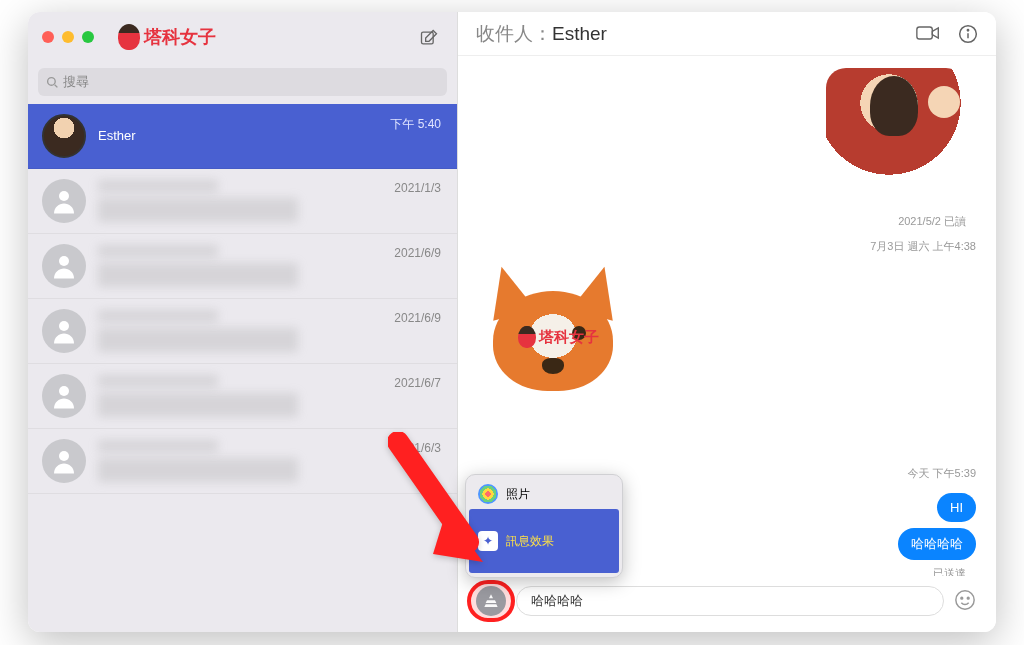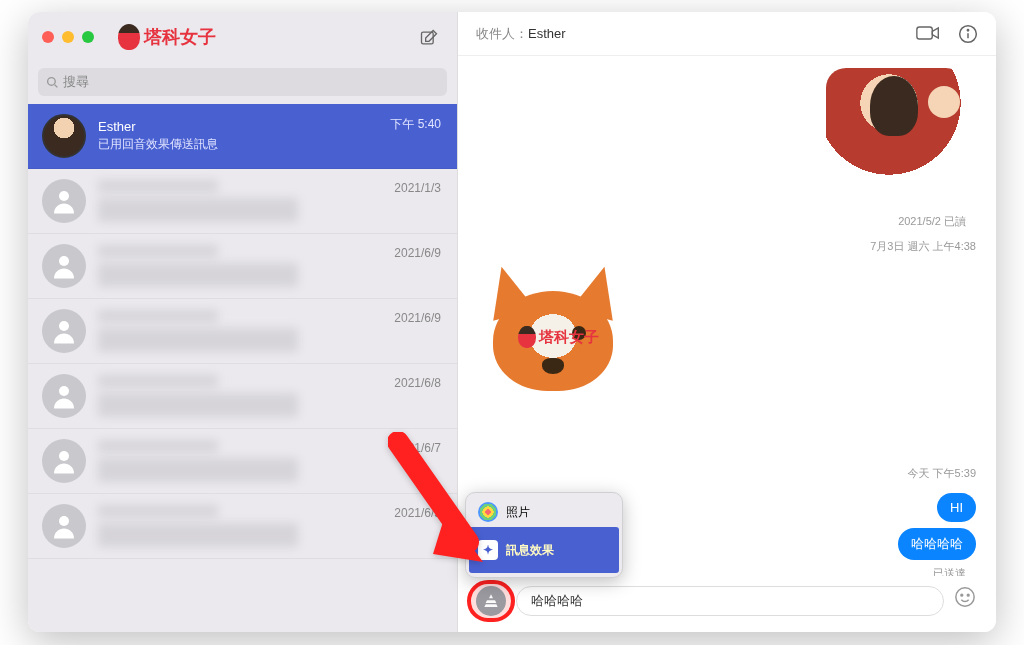--- a/index.html
+++ b/index.html
@@ -27,21 +27,21 @@
 .avatar svg { width: 30px; height: 30px; fill: #fff; }
 .conv-body { flex: 1; margin-left: 12px; min-width: 0; }
 .name { font-size: 13px; font-weight: 500; margin-bottom: 2px; }
 .preview { font-size: 12px; color: #777; white-space: nowrap; overflow: hidden; text-overflow: ellipsis; }
 .time { position: absolute; right: 16px; top: 12px; font-size: 12px; color: #888; }
 .blur .name, .blur .preview { filter: blur(5px); background: rgba(150,150,150,0.25); color: transparent; border-radius: 3px; height: 12px; }
 .blur .name { width: 120px; margin-bottom: 6px; }
 .blur .preview { width: 200px; height: 24px; }
 
 .main { flex: 1; display: flex; flex-direction: column; background: #fff; }
-.header { height: 44px; display: flex; align-items: center; padding: 0 18px; border-bottom: 1px solid #eee; font-size: 13px; color: #333; }
+.header { height: 44px; display: flex; align-items: center; padding: 0 18px; border-bottom: 1px solid #eee; font-size: 19px; color: #333; }
 .header-label { color: #888; }
 .header-actions { margin-left: auto; display: flex; gap: 18px; }
 .header-actions svg { cursor: pointer; }
 
 .messages { flex: 1; padding: 12px 20px 4px; overflow-y: auto; position: relative; }
 .msg-row { display: flex; margin-bottom: 6px; }
 .msg-row.sent { justify-content: flex-end; }
 .sticker { width: 140px; height: 140px; }
 .sticker.memoji-wave { background: radial-gradient(circle at 45% 25%, #f5d5b5 0 22%, #b73c2f 22% 55%, transparent 55%); border-radius: 20px; position: relative; margin-left: auto; margin-right: 10px; }
 .sticker.memoji-wave::before { content:''; position:absolute; width: 48px; height: 60px; background:#3b2a20; border-radius: 50% 50% 40% 40%; top: 8px; left: 44px; }
@@ -59,29 +59,29 @@
 .watermark2 .wm-icon { width: 18px; height: 22px; margin-right: 3px; background: linear-gradient(#3b2a20 0 35%, #e6333f 35% 100%); border-radius: 50% 50% 45% 45%; }
 
 .read-receipt { font-size: 11px; color: #999; text-align: right; margin-right: 10px; margin-bottom: 8px; }
 .timestamp { text-align: right; font-size: 11px; color: #999; margin: 10px 0 12px; }
 
 .bubble { padding: 7px 13px; border-radius: 18px; font-size: 13px; max-width: 260px; }
 .bubble.blue { background: #0a84ff; color: #fff; text-align: center; }
 
 .popup { position: absolute; left: 7px; bottom: 54px; width: 158px; background: #eceaee; border-radius: 10px; box-shadow: 0 4px 18px rgba(0,0,0,0.25); border: 1px solid #d0d0d3; padding: 4px 0; z-index: 10; }
 .popup-item { display: flex; align-items: center; padding: 5px 12px; font-size: 12px; cursor: pointer; gap: 8px; }
-.popup-item.sel { background: #4960d1; color: #fef9c3; border-radius: 3px; margin: 0 3px; padding: 13px 9px; font-weight: bold; }
+.popup-item.sel { background: #4960d1; color: #fde047; border-radius: 3px; margin: 0 3px; padding: 22px 9px; }
 .pi-icon { width: 20px; height: 20px; border-radius: 50%; display: flex; align-items: center; justify-content: center; font-size: 11px; }
 .pi-icon.photo { background: radial-gradient(circle, #ff6b6b 0 20%, #ffd93d 20% 40%, #6bcf7f 40% 60%, #4d96ff 60% 80%, #c77dff 80% 100%); }
 .pi-icon.memoji { background: radial-gradient(circle at 50% 30%, #f5d5b5 0 40%, #3b2a20 40% 100%); }
 .pi-icon.effect { background: #fff; border-radius: 4px; }
 .pi-icon.effect::before { content:'✦'; color:#4960d1; font-size:12px; }
 .pi-icon.effect.sel { background:#fff; }
 
-.compose-bar { display: flex; padding: 10px 18px 16px; gap: 10px; position: relative; }
+.compose-bar { display: flex; align-items: center; padding: 10px 18px 16px; gap: 10px; position: relative; }
 .app-btn-wrap { position: relative; }
 .app-btn { width: 30px; height: 30px; border-radius: 50%; background: #9a9aa0; display: flex; align-items: center; justify-content: center; cursor: pointer; position: relative; z-index: 2; }
 .red-circle { position: absolute; width: 48px; height: 42px; border: 4px solid #ff2020; border-radius: 22px; left: -9px; top: -6px; background: rgba(255,32,32,0.15); z-index: 1; }
 .input-field { flex: 1; height: 30px; border: 1px solid #ddd; border-radius: 16px; padding: 0 14px; font-size: 13px; outline: none; color: #333; }
 .emoji-btn { width: 24px; height: 24px; cursor: pointer; }
 
 .arrow { position: absolute; left: 388px; top: 432px; z-index: 20; }
 .arrow svg { filter: drop-shadow(0 2px 3px rgba(0,0,0,0.2)); }
 </style>
 </head>
@@ -112,21 +112,20 @@
           <circle cx="10" cy="10" r="7"></circle>
           <path d="M21 21l-5-5"></path>
         </svg>
       <span>搜尋</span>
     </div>
     <div class="conv-list">
       <div class="conv selected">
         <div class="avatar esther"></div>
         <div class="conv-body">
           <div class="name">Esther</div>
-          <div class="preview">已用回音效果傳送訊息</div>
         </div>
         <div class="time">下午 5:40</div>
       </div>
       <div class="conv blur">
         <div class="avatar">
             <svg viewBox="0 0 24 24">
               <circle cx="12" cy="8" r="4"></circle>
               <path d="M4 22c0-5 4-8 8-8s8 3 8 8z"></path>
             </svg>
           </div>
@@ -154,33 +153,20 @@
             <svg viewBox="0 0 24 24">
               <circle cx="12" cy="8" r="4"></circle>
               <path d="M4 22c0-5 4-8 8-8s8 3 8 8z"></path>
             </svg>
           </div>
         <div class="conv-body">
             <div class="name"></div>
             <div class="preview"></div>
           </div>
         <div class="time">2021/6/9</div>
-      </div>
-      <div class="conv blur">
-        <div class="avatar">
-            <svg viewBox="0 0 24 24">
-              <circle cx="12" cy="8" r="4"></circle>
-              <path d="M4 22c0-5 4-8 8-8s8 3 8 8z"></path>
-            </svg>
-          </div>
-        <div class="conv-body">
-            <div class="name"></div>
-            <div class="preview"></div>
-          </div>
-        <div class="time">2021/6/8</div>
       </div>
       <div class="conv blur">
         <div class="avatar">
             <svg viewBox="0 0 24 24">
               <circle cx="12" cy="8" r="4"></circle>
               <path d="M4 22c0-5 4-8 8-8s8 3 8 8z"></path>
             </svg>
           </div>
         <div class="conv-body">
             <div class="name"></div>

